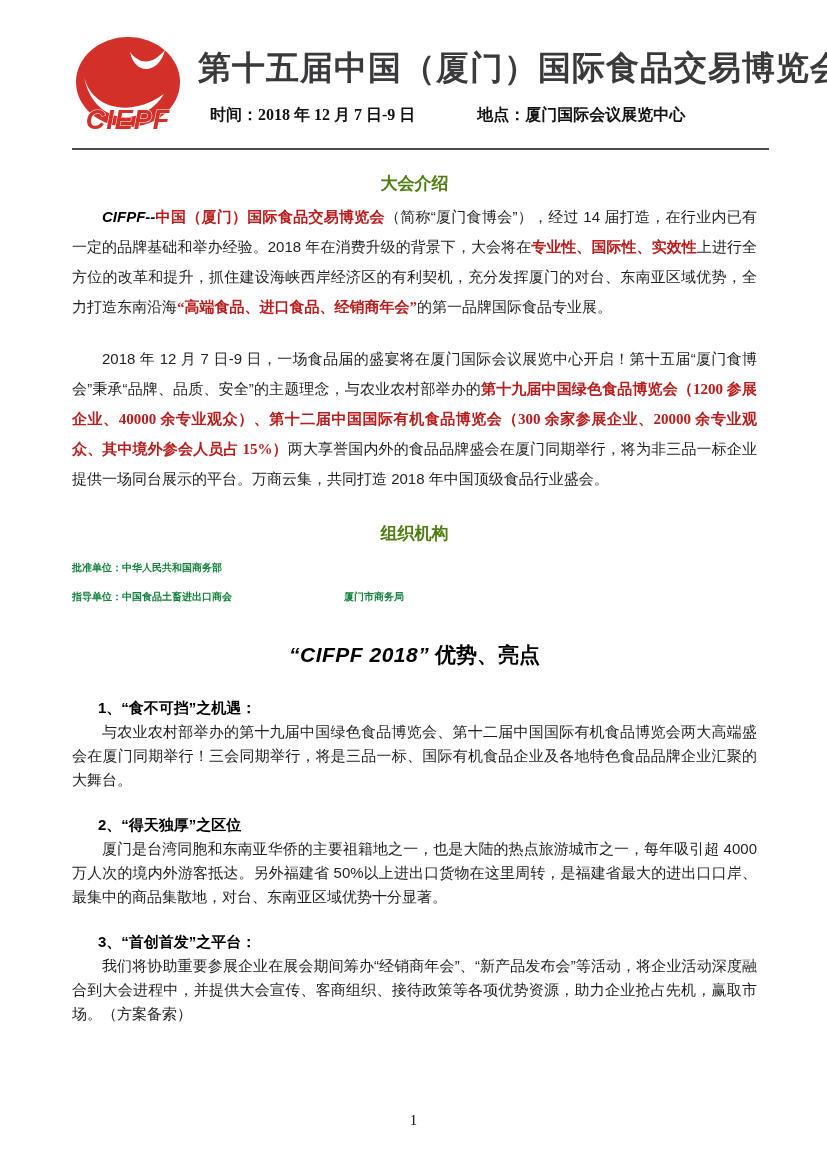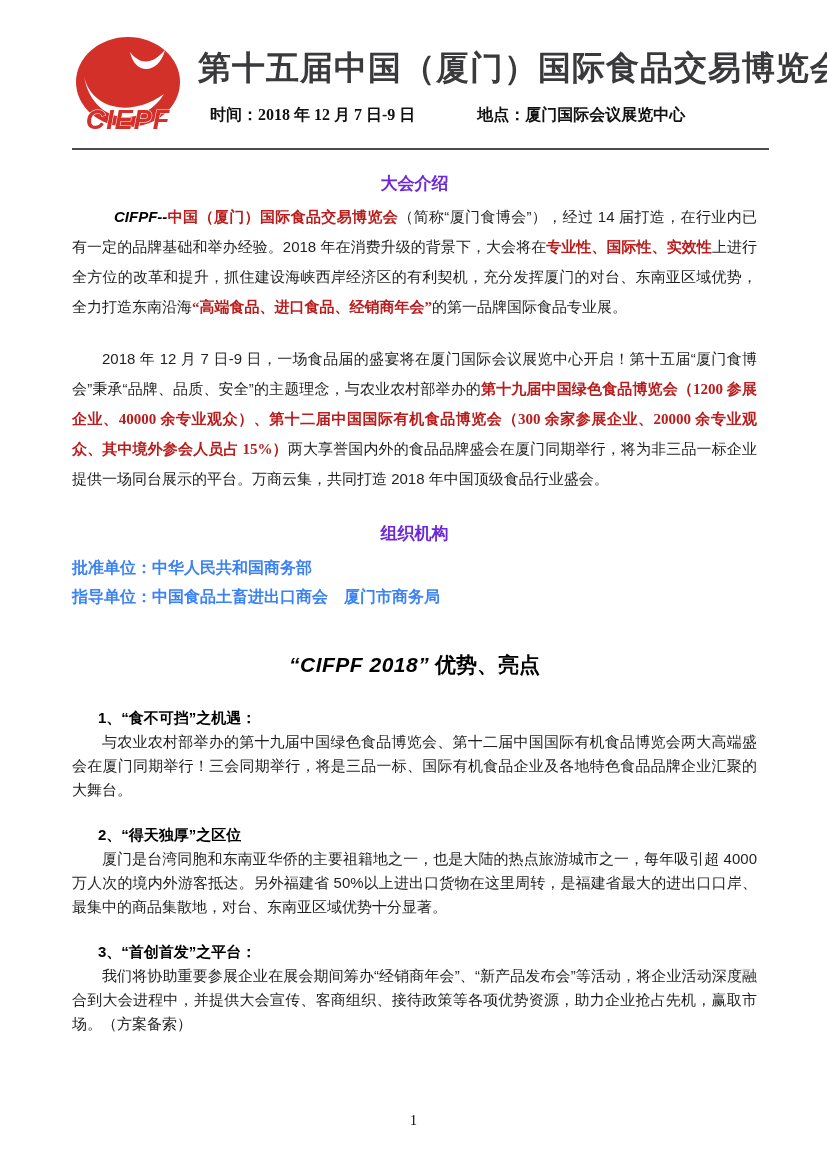--- a/index.html
+++ b/index.html
@@ -43,49 +43,49 @@
   .rule {
     margin: 10px 58px 0 72px;
     border-top: 2px solid #4d4d4d;
   }
   
   .content { padding: 0 70px 0 72px; }
   .sec-heading {
     text-align: center;
     font-weight: 700;
     font-size: 17px;
-    color: #6d28d9;
+    color: #4d7c0f;
   }
   p.para {
     font-size: 15px;
     line-height: 30px;
     text-align: justify;
     text-indent: 2em;
     color: #1f1f1f;
   }
   .b  { font-weight: 700; color: #b91c1c; font-family: Liberation Serif, serif; }
-  .bi { font-weight: 700; font-style: italic; color: #000; margin-left: 12px; }
+  .bi { font-weight: 700; font-style: italic; color: #000; }
   
   .intro-heading { margin-top: 22px; }
   .intro-p1 { margin-top: 7px; }
   .intro-p2 { margin-top: 22px; }
   
   .org-heading { margin-top: 28px; }
   .org-rows { margin-top: 8px; }
   .org-row {
-    font-size: 16px;
+    font-size: 10px;
     font-weight: 700;
-    color: #3b82f6;
+    color: #15803d;
     line-height: 29px;
     white-space: nowrap;
   }
   .org-col1 { display: inline-block; min-width: 272px; }
   
   .cifpf-heading {
-    margin-top: 40px;
+    margin-top: 30px;
     text-align: center;
     font-size: 21px;
     font-weight: 700;
     color: #000;
   }
   .cifpf-en { font-style: italic; letter-spacing: 0.5px; }
   .hl-title {
     margin-top: 24px;
     padding-left: 26px;
     font-size: 15px;

